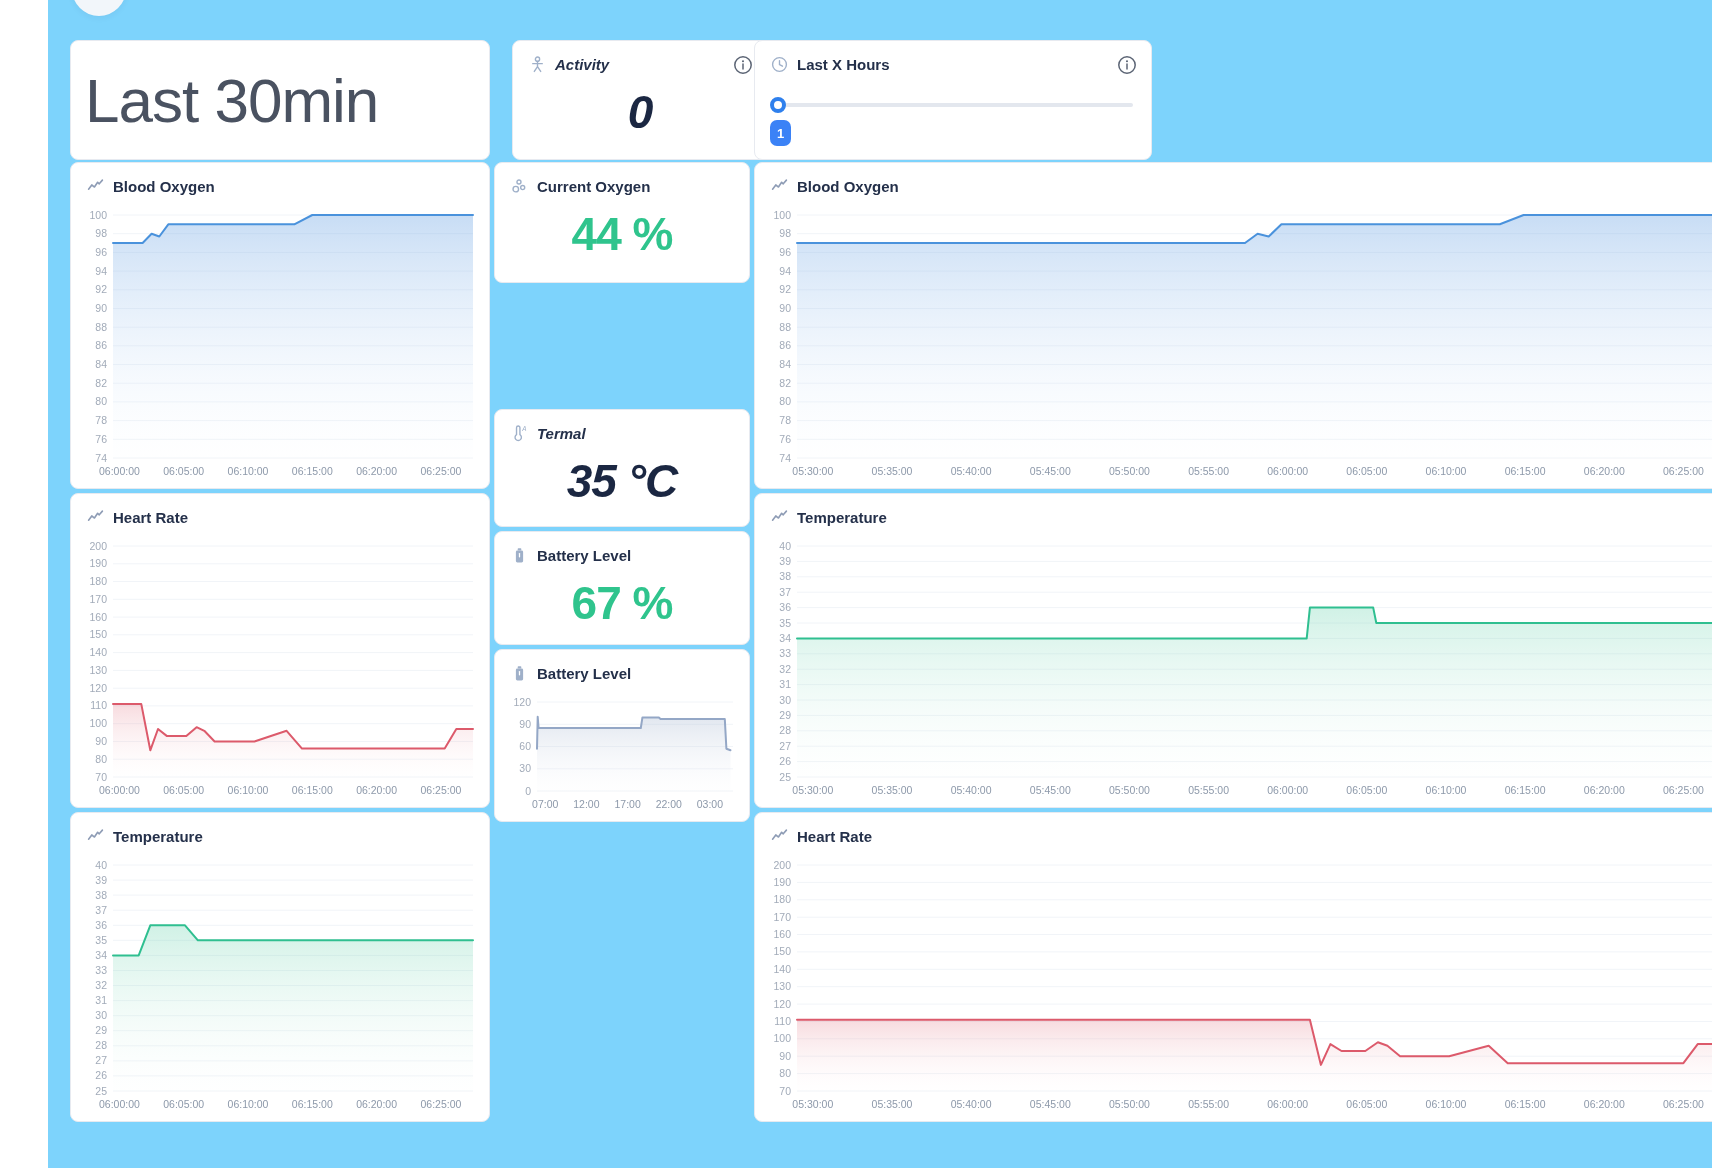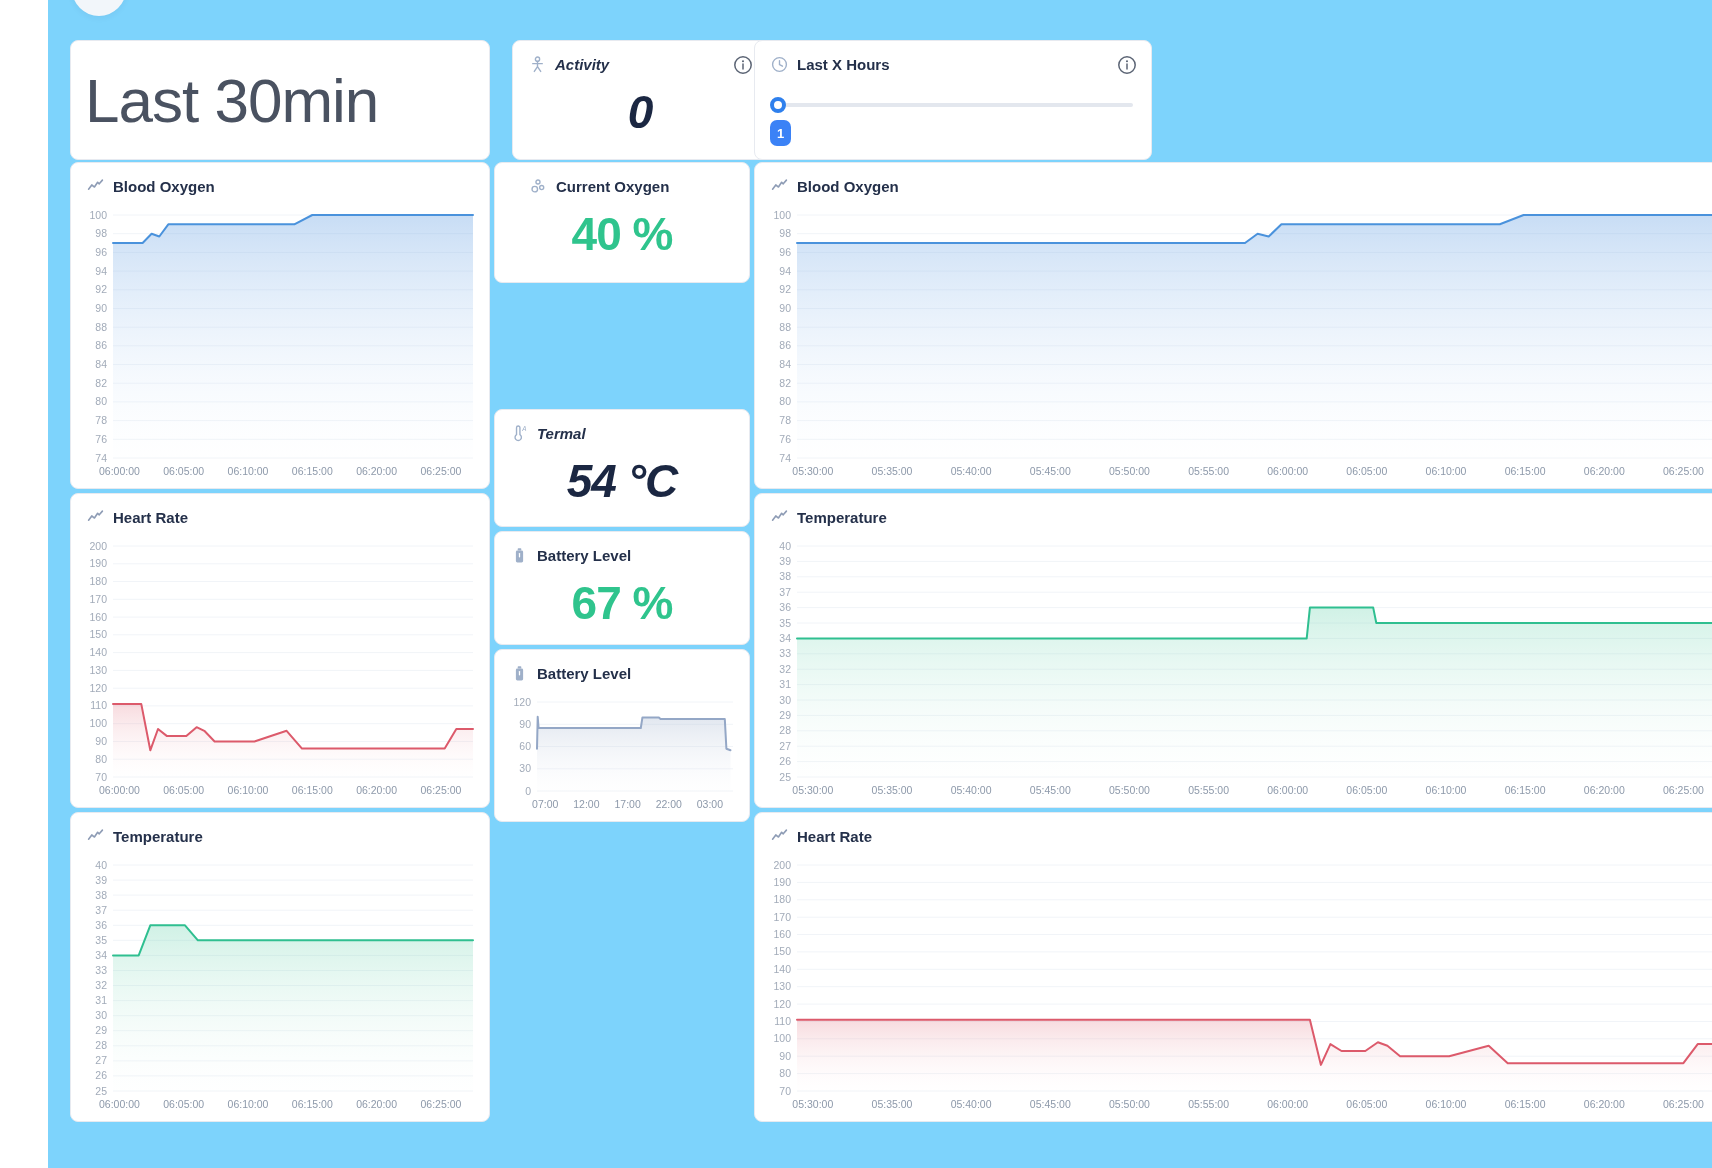--- a/index.html
+++ b/index.html
@@ -8,21 +8,21 @@
   .corner-circle{position:absolute;left:24px;top:-38px;width:54px;height:54px;border-radius:50%;
         background:#f2f6fa;box-shadow:0 2px 6px rgba(30,50,90,.06);}
   .card{position:absolute;background:#fff;border:1px solid #e7eaf0;border-radius:8px;box-sizing:border-box;}
   
   #card-title{left:22px;top:40px;width:420px;height:120px;}
   #card-activity{left:464px;top:40px;width:256px;height:120px;font-style:italic;}
   #card-hours{left:706px;top:40px;width:398px;height:120px;}
   #card-bo-left{left:22px;top:162px;width:420px;height:327px;}
   #card-hr-left{left:22px;top:493px;width:420px;height:315px;}
   #card-temp-left{left:22px;top:812px;width:420px;height:310px;}
-  #card-oxy{left:446px;top:162px;width:256px;height:121px;padding-left:19px;}
+  #card-oxy{left:446px;top:162px;width:256px;height:121px;}
   #card-chr{left:446px;top:287px;width:256px;height:118px;}
   #card-termal{left:446px;top:409px;width:256px;height:118px;font-style:italic;}
   #card-batt{left:446px;top:531px;width:256px;height:114px;}
   #card-battchart{left:446px;top:649px;width:256px;height:173px;}
   #card-bo-right{left:706px;top:162px;width:986px;height:327px;}
   #card-temp-right{left:706px;top:493px;width:986px;height:315px;}
   #card-hr-right{left:706px;top:812px;width:986px;height:310px;}
   
   .big-title{position:absolute;left:14px;top:50%;transform:translateY(-50%);
         font-size:62px;font-weight:400;color:#4a5261;letter-spacing:-1px;white-space:nowrap;}
@@ -257,33 +257,33 @@
 
   <section class="card" id="card-oxy">
     <div class="chart-head">
       <svg class="icon16" viewBox="0 0 16 16">
         <circle cx="4.5" cy="10.5" r="2.6" fill="none" stroke="#9fb0c9" stroke-width="1.3"></circle>
         <circle cx="11" cy="9" r="1.9" fill="none" stroke="#9fb0c9" stroke-width="1.3"></circle>
         <circle cx="7.5" cy="3.8" r="1.9" fill="none" stroke="#9fb0c9" stroke-width="1.3"></circle>
       </svg>
       <span class="ttl">Current Oxygen</span>
     </div>
-    <div class="stat-value val-green">40 %</div>
+    <div class="stat-value val-green">44 %</div>
   </section>
 
 
   <section class="card" id="card-termal">
     <div class="chart-head">
       <svg class="icon16" viewBox="0 0 16 16">
         <path d="M5.2 2.6 a1.6 1.6 0 0 1 3.2 0 V9 a3 3 0 1 1 -3.2 0 Z" fill="none" stroke="#9fb0c9" stroke-width="1.3"></path>
         <text x="10.5" y="6" font-size="6" fill="#9fb0c9" font-family="Liberation Sans, sans-serif">A</text>
       </svg>
       <span class="ttl">Termal</span>
     </div>
-    <div class="stat-value val-navy">54 °C</div>
+    <div class="stat-value val-navy">35 °C</div>
   </section>
 
   <section class="card" id="card-batt">
     <div class="chart-head">
       <svg class="icon16" viewBox="0 0 16 16">
         <rect x="6.3" y="1.2" width="3.4" height="2" rx="0.6" fill="#9fb0c9"></rect>
         <rect x="4.6" y="3.2" width="6.8" height="11.4" rx="1.4" fill="#9fb0c9"></rect>
         <path d="M8 6.2 v3" stroke="#ffffff" stroke-width="1.2" stroke-linecap="round"></path>
       </svg>
       <span class="ttl">Battery Level</span>

